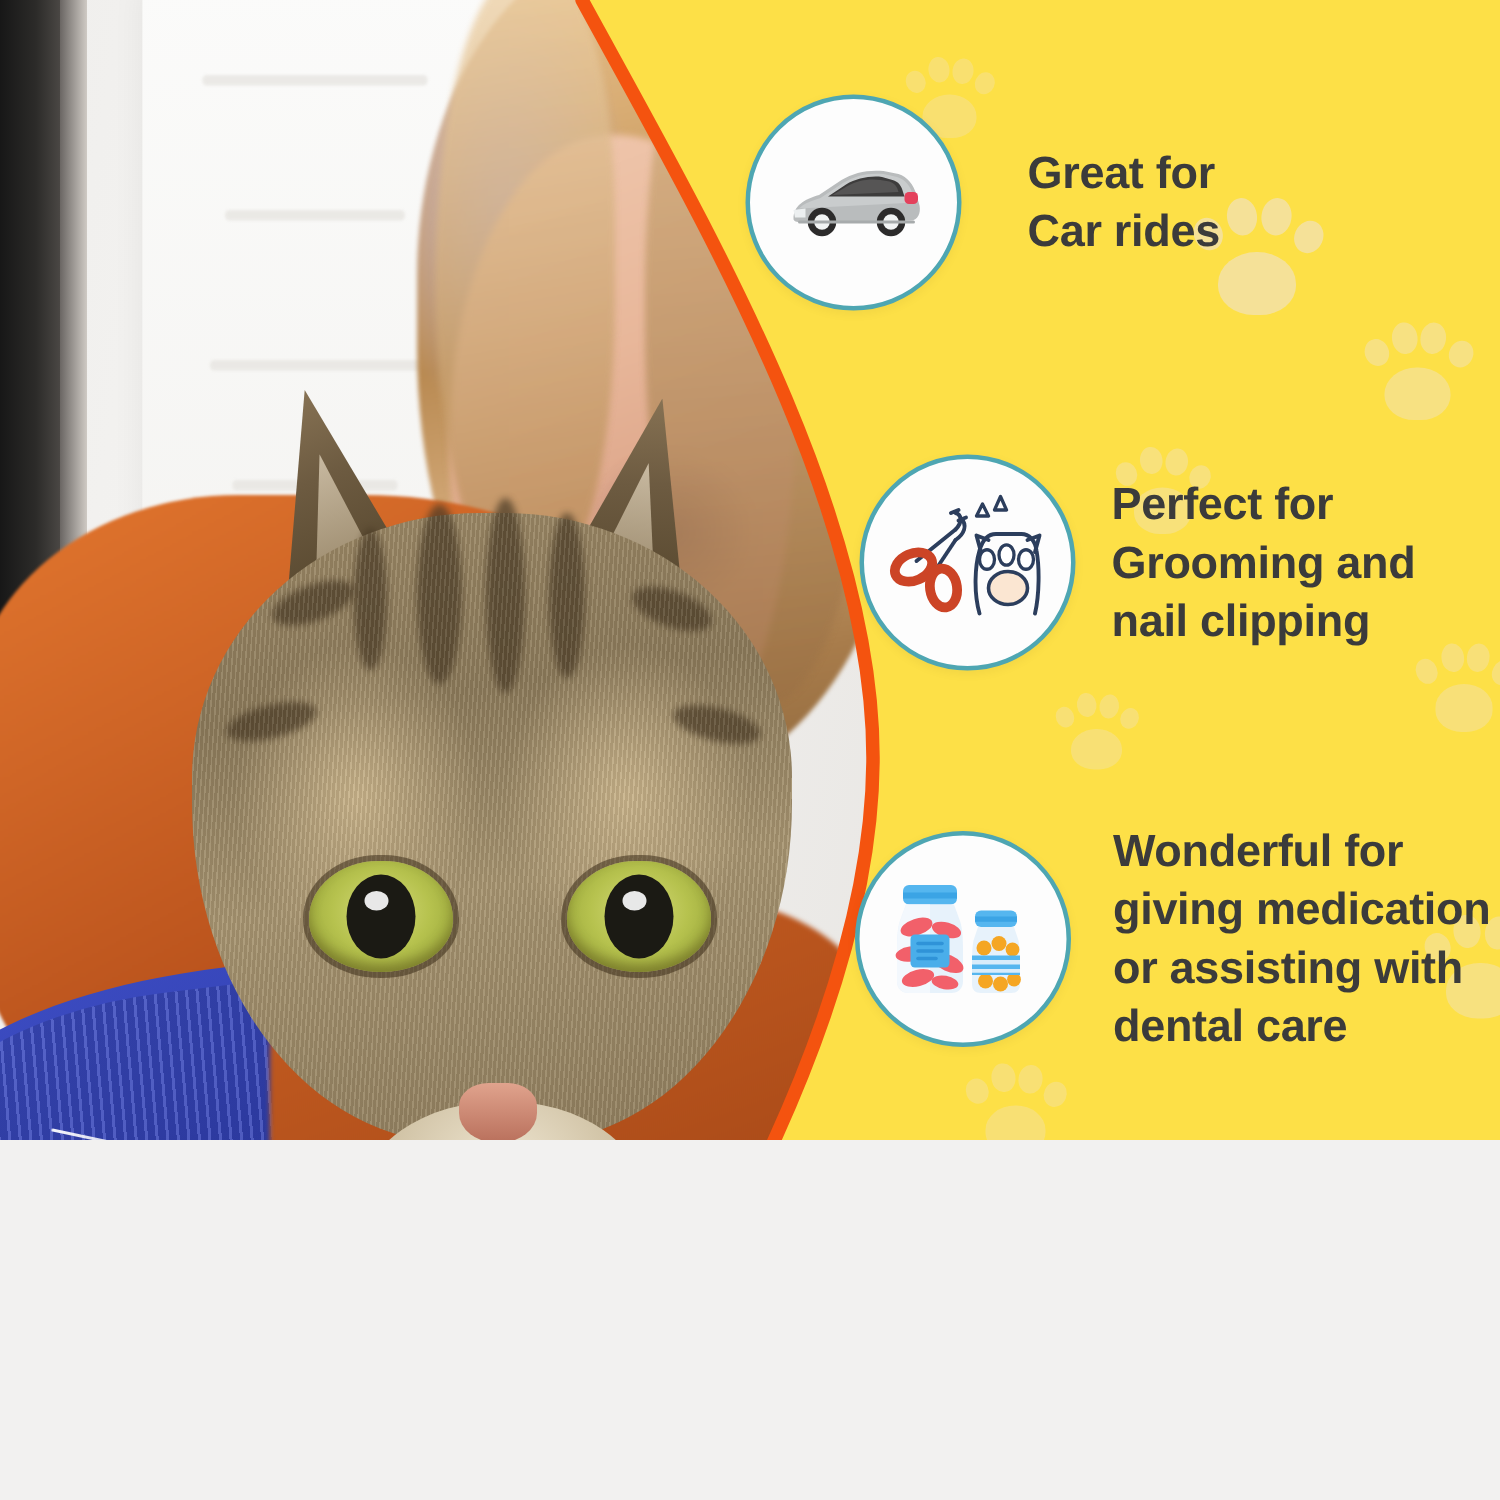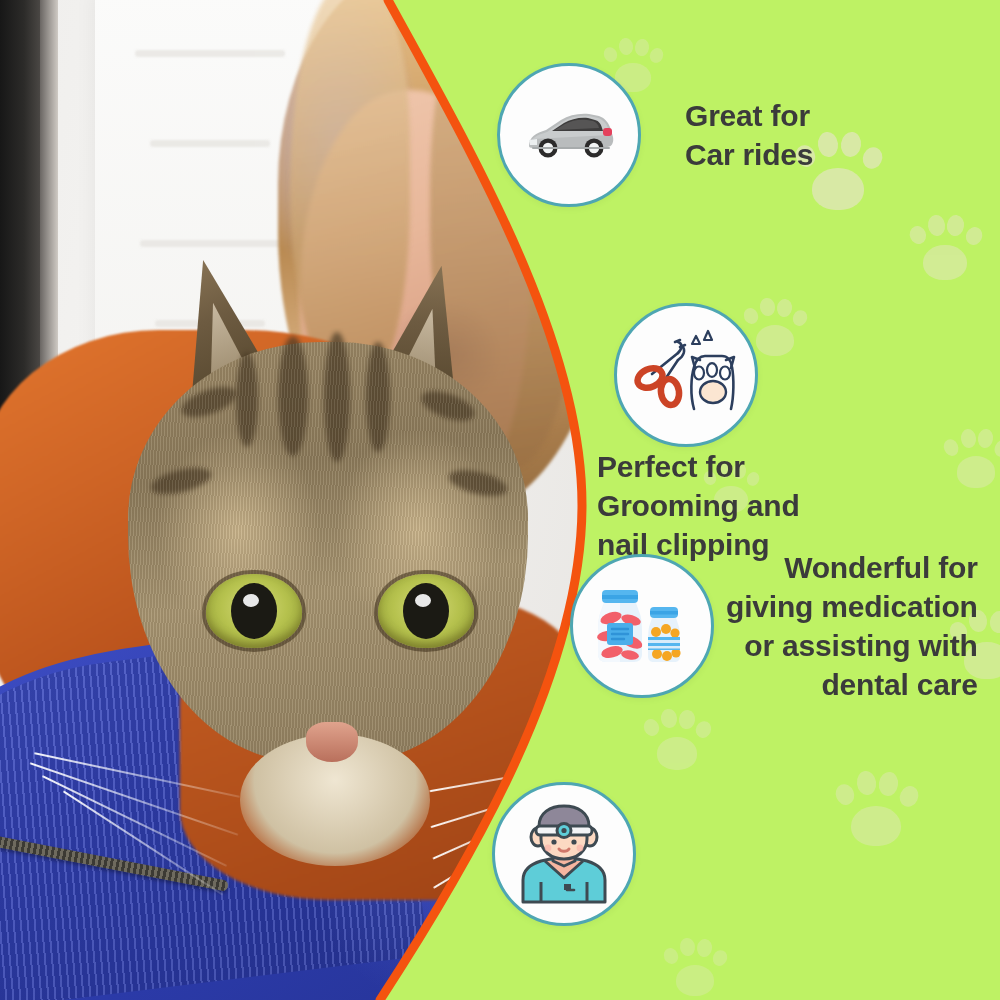--- a/index.html
+++ b/index.html
@@ -5,21 +5,21 @@
   * { margin:0; padding:0; box-sizing:border-box; }
   html,body { width:1000px; height:1000px; }
   body {
     font-family:"Liberation Sans", sans-serif;
     background:#f2f1f0;
     overflow:hidden;
     position:relative;
   }
 
   
-  .canvas { position:absolute; inset:0; width:1000px; height:1000px; overflow:hidden; background:#bef264; }
+  .canvas { position:absolute; inset:0; width:1000px; height:760px; overflow:hidden; background:#fde047; }
 
   
   .paw-layer { position:absolute; inset:0; pointer-events:none; z-index:1; }
   .paw { position:absolute; opacity:.55; }
   .paw .pad  { position:absolute; background:#efe3db; border-radius:50%; }
   .paw .main { width:54%; height:44%; left:23%; top:50%; border-radius:50% 50% 46% 46%; background:#efe3db; position:absolute; }
   .paw .t1 { width:20%; height:23%; left:6%;  top:26%; transform:rotate(-22deg); }
   .paw .t2 { width:21%; height:26%; left:29%; top:12%; transform:rotate(-7deg); }
   .paw .t3 { width:21%; height:26%; left:53%; top:13%; transform:rotate(8deg); }
   .paw .t4 { width:20%; height:23%; left:76%; top:28%; transform:rotate(24deg); }
@@ -174,24 +174,24 @@
   }
   .icon-circle svg { display:block; }
 
   .feature-text {
     font-size:30px; line-height:1.30; font-weight:bold;
     color:#3b3b3b; letter-spacing:-.2px; white-space:pre-line;
   }
 
   .f1 { left:497px; top:63px;  }
   .f1 .feature-text { margin-left:44px; }
-  .f2 { left:573px; top:303px;flex-direction:column; }
+  .f2 { left:573px; top:303px; }
   .f2 .feature-text { margin-left:24px; }
   .f3 { left:570px; top:548px; }
-  .f3 .feature-text { margin-left:12px;text-align:right; }
+  .f3 .feature-text { margin-left:28px; }
   .f4 { left:492px; top:782px; }
   .f4 .feature-text { margin-left:24px; }
 </style>
 </head>
 <body>
 
 <div class="canvas">
 
   <div class="paw-layer">
     <div class="paw" style="left:790px;top:120px;width:96px;height:96px;">

